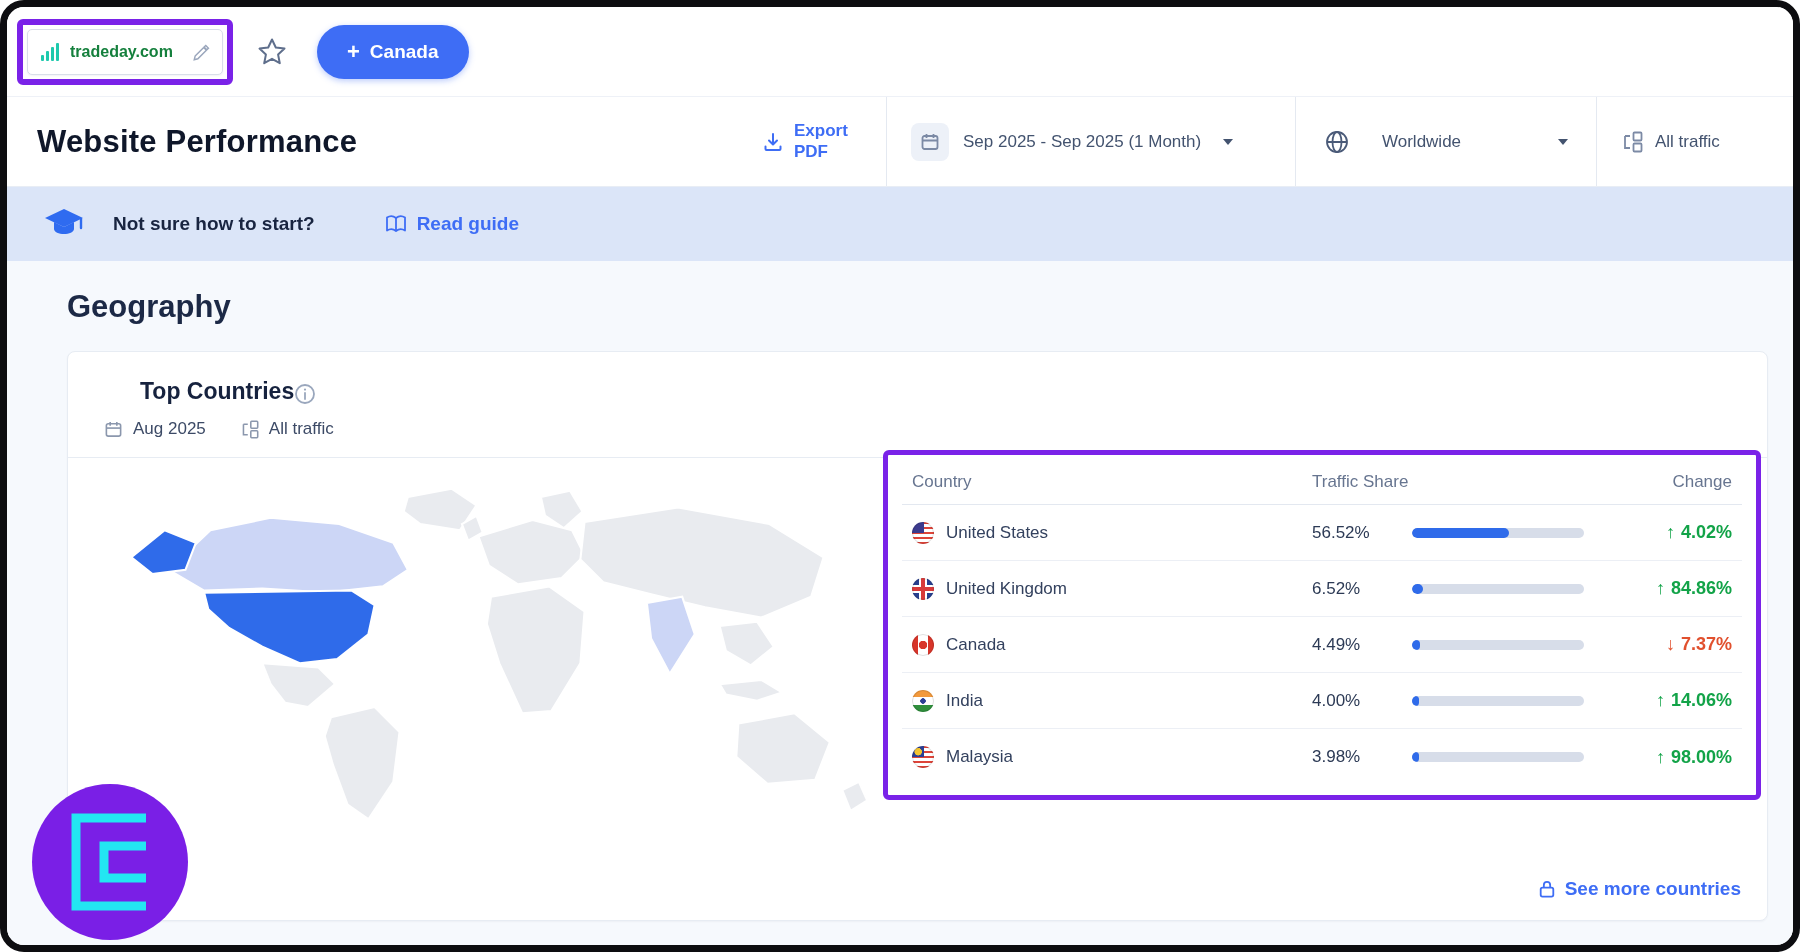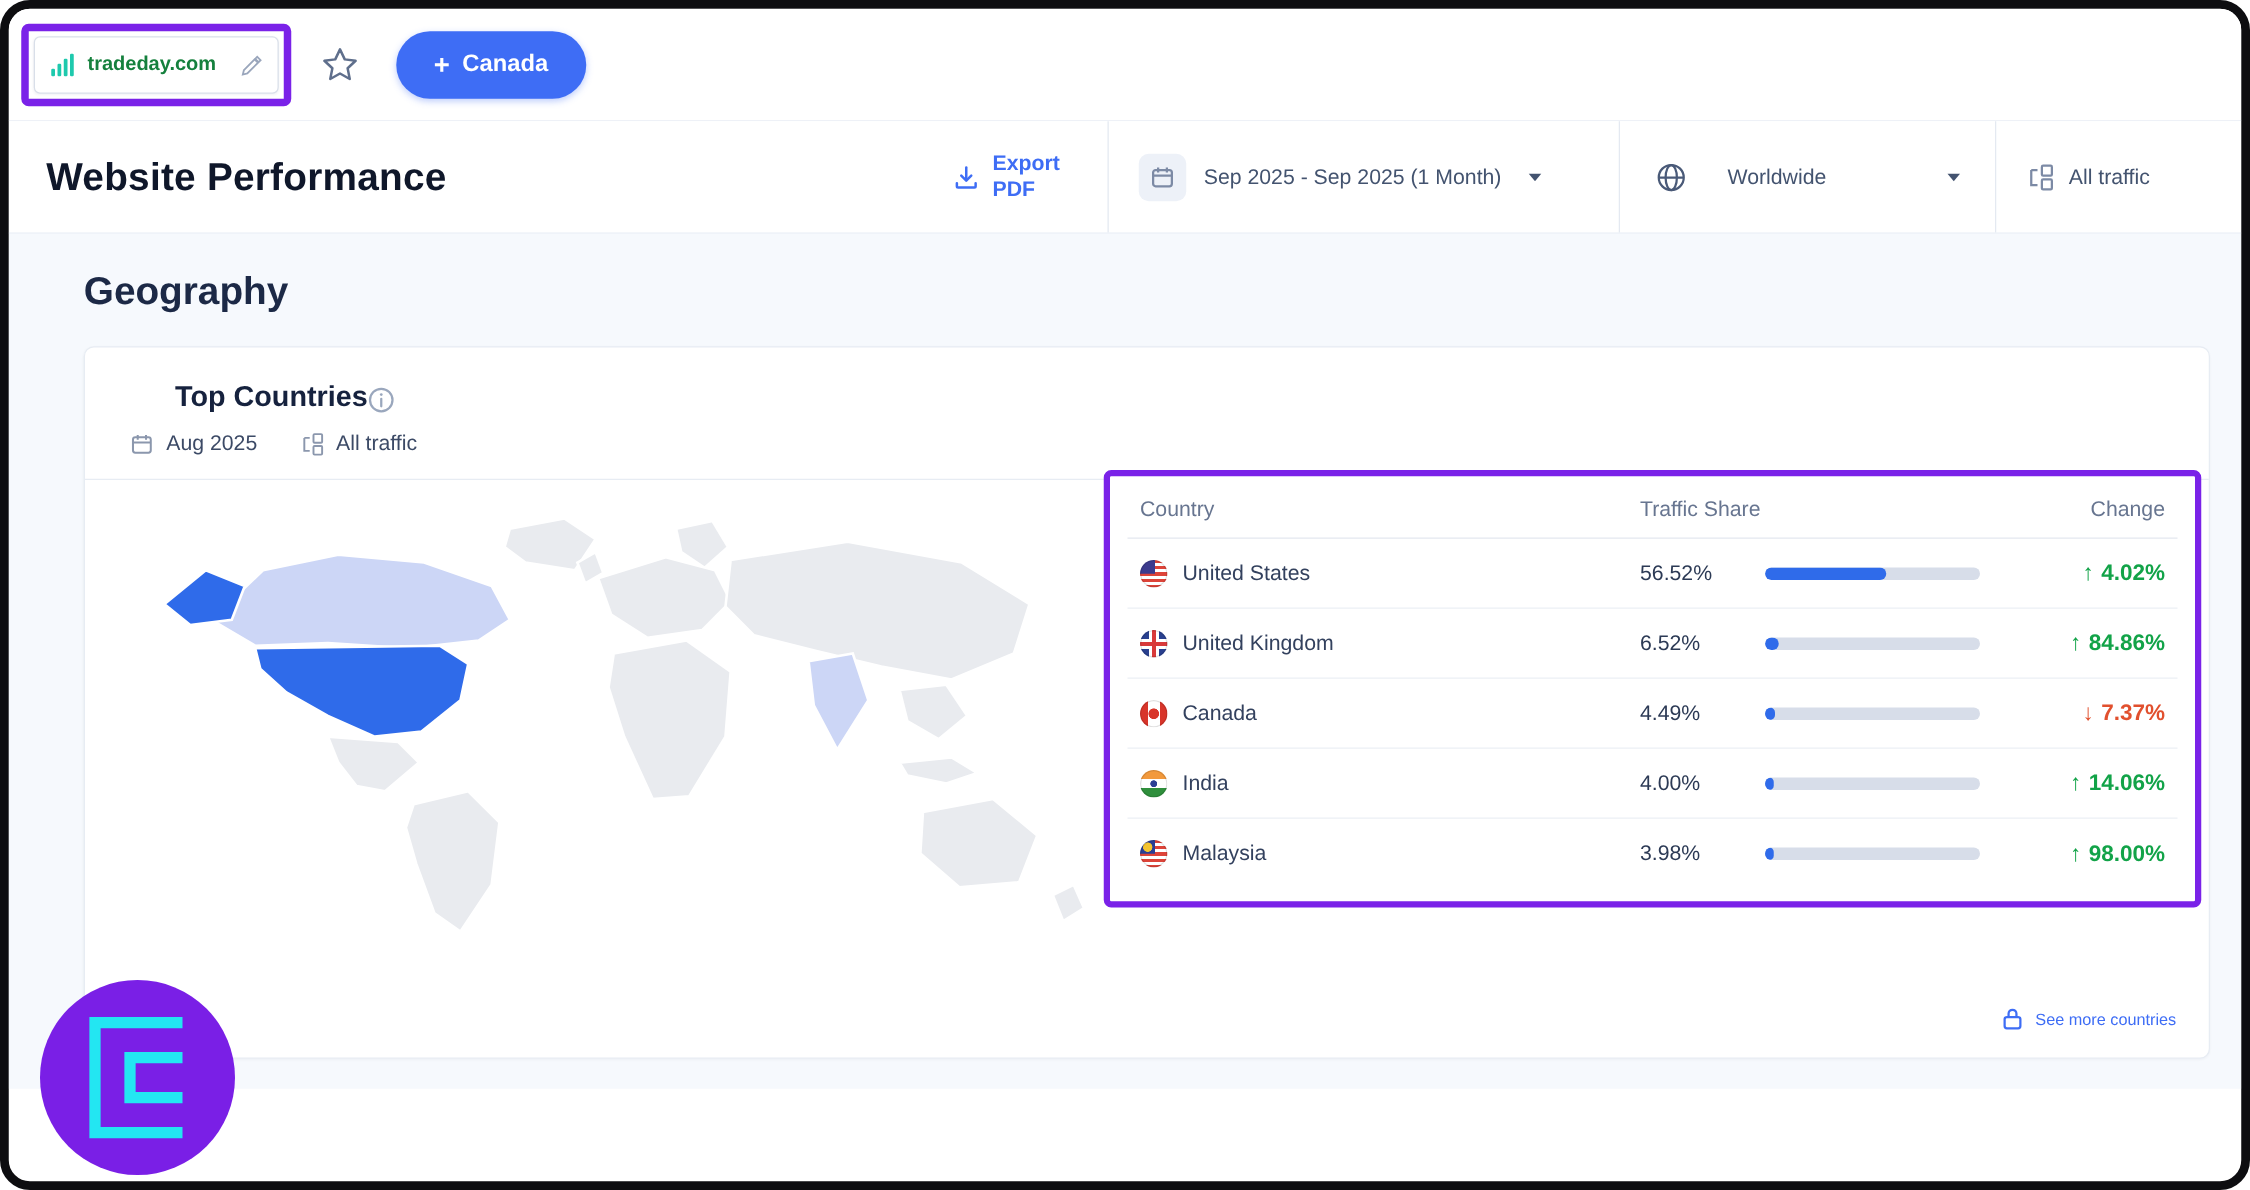--- a/index.html
+++ b/index.html
@@ -66,21 +66,21 @@
   .cell.name{display:flex;align-items:center;gap:12px;font-size:17px;color:#33415e;}
   .flag{width:22px;height:22px;border-radius:50%;flex:none;box-shadow:inset 0 0 0 1px rgba(0,0,0,.12);}
   .cell.share{font-size:17px;color:#2c3a55;}
   .track{display:block;width:172px;height:10px;border-radius:5px;background:#d7dde9;overflow:hidden;}
   .fill{display:block;height:100%;background:var(--map-highlight);border-radius:5px;}
   .cell.change{display:flex;justify-content:flex-end;align-items:center;gap:6px;font-size:18px;font-weight:700;}
   .cell.change.up{color:var(--positive-green);}
   .cell.change.down{color:var(--negative-red);}
 
   .card-foot{height:62px;position:relative;}
-  .see-more{position:absolute;right:26px;top:50%;transform:translateY(-50%);display:flex;align-items:center;gap:9px;color:var(--accent-blue);font-size:13px;font-weight:400;cursor:pointer;}
+  .see-more{position:absolute;right:26px;top:50%;transform:translateY(-50%);display:flex;align-items:center;gap:9px;color:var(--accent-blue);font-size:19px;font-weight:700;cursor:pointer;}
 
   
   .flag-us{background:
     linear-gradient(#3c3b8e,#3c3b8e) 0 0/55% 50% no-repeat,
     repeating-linear-gradient(180deg,#dd4439 0 2.5px,#fff 2.5px 5px);}
   .flag-uk{background:
     linear-gradient(0deg,transparent 42%,#d83a3a 42% 58%,transparent 58%),
     linear-gradient(90deg,transparent 42%,#d83a3a 42% 58%,transparent 58%),
     linear-gradient(0deg,transparent 32%,#fff 32% 68%,transparent 68%),
     linear-gradient(90deg,transparent 32%,#fff 32% 68%,transparent 68%),
@@ -187,20 +187,39 @@
               <path d="M4 5 h5 M4 5 v12 h5"></path>
               <rect x="12.5" y="1.5" width="8" height="8" rx="1"></rect>
               <rect x="12.5" y="12.5" width="8" height="8" rx="1"></rect>
             </svg>
         </span>
         <span class="ctrl-label">All traffic</span>
       </div>
     </div>
   </div>
 
+  <div class="banner">
+    <span class="cap-icon">
+      <svg width="42" height="34" viewBox="0 0 42 34">
+          <path d="M21 2 40 11 21 20 2 11 Z" fill="#2f6bf0"></path>
+          <path d="M11 15 v7 c0 3 5 5 10 5 s10-2 10-5 v-7 l-10 5 z" fill="#2f6bf0"></path>
+          <path d="M38 12 v9" stroke="#2f6bf0" stroke-width="2.4" stroke-linecap="round"></path>
+        </svg>
+    </span>
+    <span class="banner-text">Not sure how to start?</span>
+    <span class="read-guide">
+      <span>
+        <svg width="22" height="20" viewBox="0 0 22 20" fill="none" stroke="#3e6df5" stroke-width="1.8" stroke-linejoin="round">
+            <path d="M2 3.5 c3-2 6-2 9 .5 c3-2.5 6-2.5 9-.5 v13 c-3-2 -6-2 -9 .5 c-3-2.5 -6-2.5 -9-.5 z"></path>
+            <path d="M11 4 v13"></path>
+          </svg>
+      </span>
+      <span>Read guide</span>
+    </span>
+  </div>
 
   <div class="content">
     <h2 class="section-title">Geography</h2>
 
     <div class="card">
       <div class="card-head">
         <div class="card-title-row">
           <span class="card-title">Top Countries</span>
           <span>
             <svg width="22" height="22" viewBox="0 0 22 22" fill="none" stroke="#9aa7bd" stroke-width="1.8">

